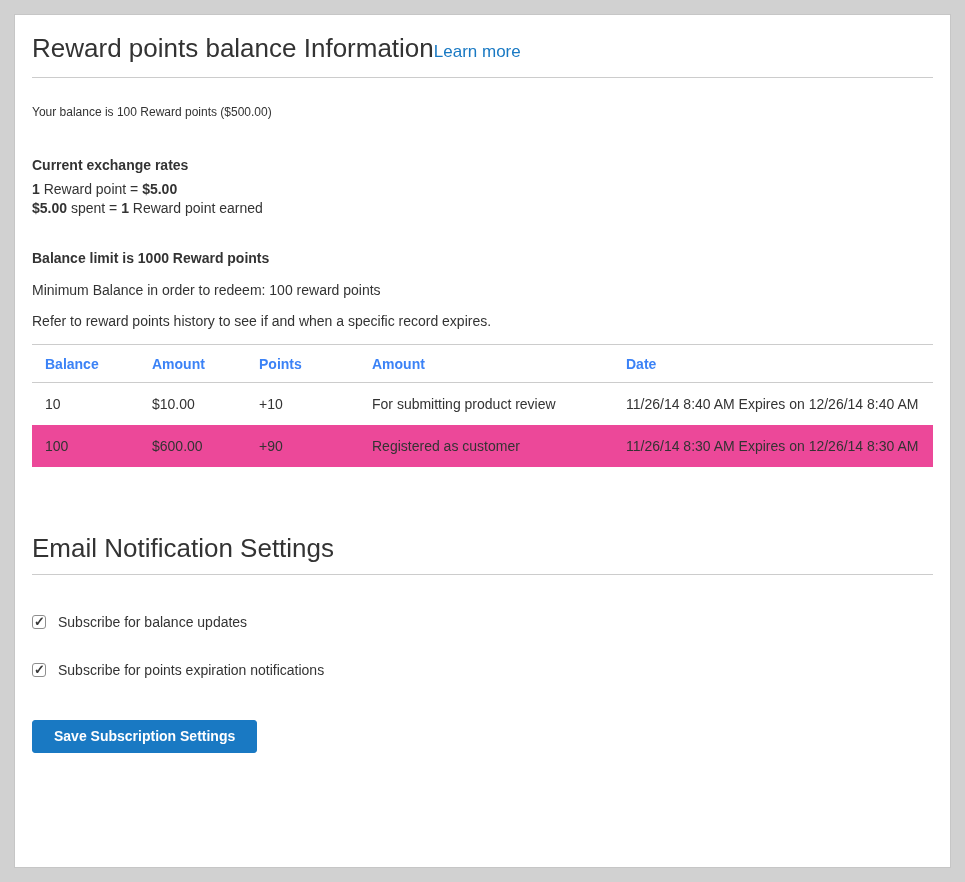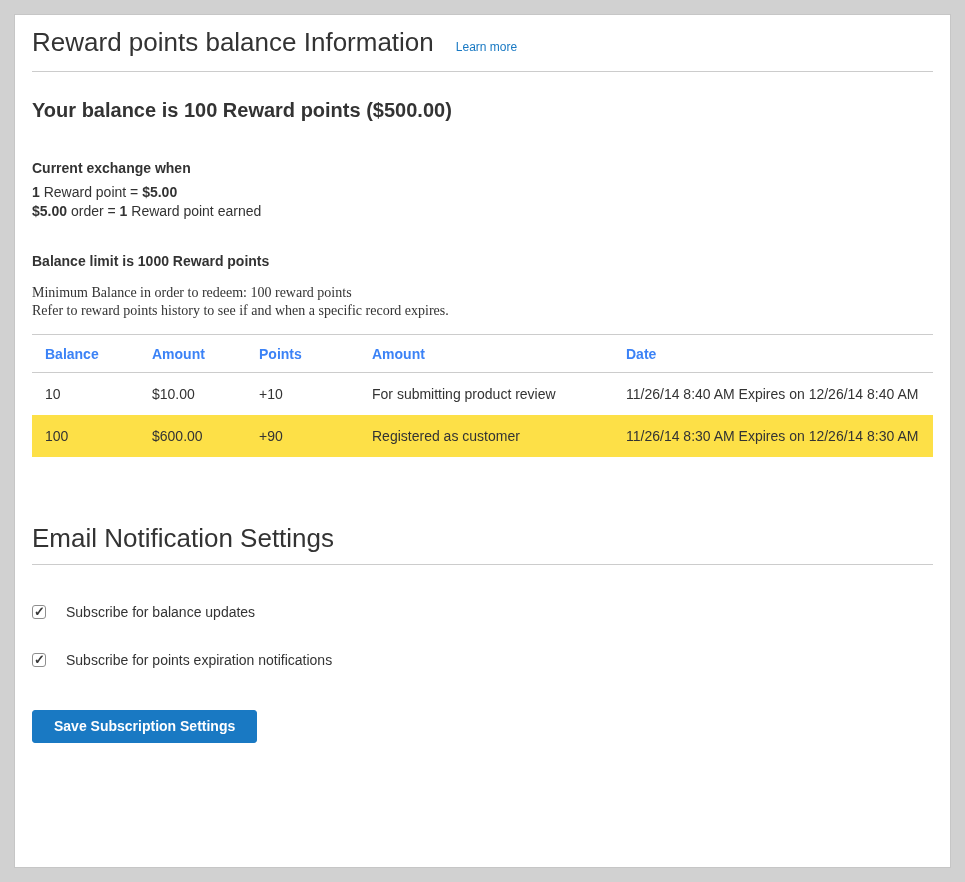--- a/index.html
+++ b/index.html
@@ -19,62 +19,60 @@
     border: 1px solid #c6c6c6;
     width: 937px;
     min-height: 854px;
     padding: 10px 17px 22px 17px;
   }
 
   
   .title-row {
     display: flex;
     align-items: baseline;
-    gap: 22px;
-    margin-top: 2px;
+    margin-top: 8px;
   }
   .page-title {
     font-size: 26px;
     font-weight: 300;
     color: #333;
     margin: 0;
     letter-spacing: 0;
   }
   a.learn-more {
-    font-size: 12px;
+    font-size: 17px;
     color: #1979c3;
     text-decoration: none;
     font-weight: 400;
   }
   .rule {
     border: none;
     border-bottom: 1px solid #ccc;
     margin: 13px 0 0 0;
   }
 
   
   .balance-summary {
-    font-size: 20px;
+    font-size: 12px;
     margin: 27px 0 0 0;
-    font-weight: bold;
   }
   .bold-line {
     font-size: 14px;
     font-weight: 700;
     margin: 0;
   }
   .plain-line {
     font-size: 14px;
     font-weight: 400;
     margin: 0;
   }
   .mt-38 { margin-top: 38px; }
   .mt-32 { margin-top: 32px; }
-  .mt-16 { margin-top: 16px; font-family: Liberation Serif, serif; }
-  .mt-15 { margin-top: 2px; font-family: Liberation Serif, serif; }
+  .mt-16 { margin-top: 16px; }
+  .mt-15 { margin-top: 15px; }
   .rates {
     font-size: 14px;
     line-height: 19px;
     margin: 7px 0 0 0;
   }
   .rates strong { font-weight: 700; }
 
   
   .section-title {
     font-size: 26px;
@@ -96,34 +94,34 @@
     text-align: left;
     font-weight: 700;
     padding: 11px 10px 10px 13px;
     color: #3b82f6;
   }
   table.history td {
     padding: 13px 10px 13px 13px;
     color: #333;
     vertical-align: top;
   }
-  table.history tbody tr.stripe { background: #fde047; }
+  table.history tbody tr.stripe { background: #ec4899; }
   .col-balance { width: 107px; }
   .col-amount  { width: 107px; }
   .col-points  { width: 113px; }
   .col-reason  { width: 254px; }
   td.date-cell, th.date-cell { white-space: nowrap; }
 
   
   .email-title { margin-top: 66px; }
   .email-rule { margin-top: 10px; }
   .check-row {
     display: flex;
     align-items: center;
-    gap: 20px;
+    gap: 12px;
     margin-top: 39px;
   }
   .check-row + .check-row { margin-top: 32px; }
   input[type="checkbox"] {
     appearance: none;
     -webkit-appearance: none;
     width: 14px;
     height: 14px;
     border: 1px solid #8e8e8e;
     border-radius: 3px;
@@ -172,24 +170,24 @@
     <div class="title-row">
       <h1 class="page-title">Reward points balance Information</h1>
       <a href="#" class="learn-more">Learn more</a>
     </div>
     <hr class="rule">
 
     
     <p class="balance-summary">Your balance is 100 Reward points ($500.00)</p>
 
     
-    <p class="bold-line mt-38">Current exchange when</p>
+    <p class="bold-line mt-38">Current exchange rates</p>
     <div class="rates">
       <div><strong>1</strong><span> Reward point = </span><strong>$5.00</strong></div>
-      <div><strong>$5.00</strong><span> order = </span><strong>1</strong><span> Reward point earned</span></div>
+      <div><strong>$5.00</strong><span> spent = </span><strong>1</strong><span> Reward point earned</span></div>
     </div>
 
     
     <p class="bold-line mt-32">Balance limit is 1000 Reward points</p>
     <p class="plain-line mt-16">Minimum Balance in order to redeem: 100 reward points</p>
     <p class="plain-line mt-15">Refer to reward points history to see if and when a specific record expires.</p>
 
     
     <table class="history">
       <thead>

